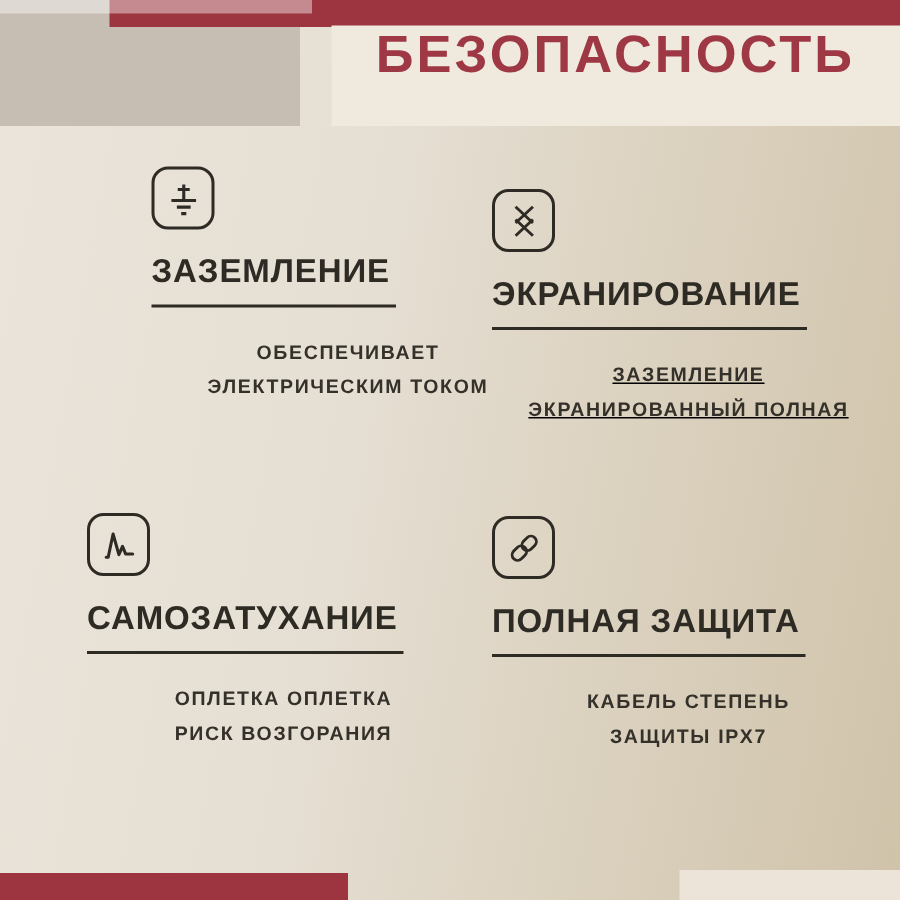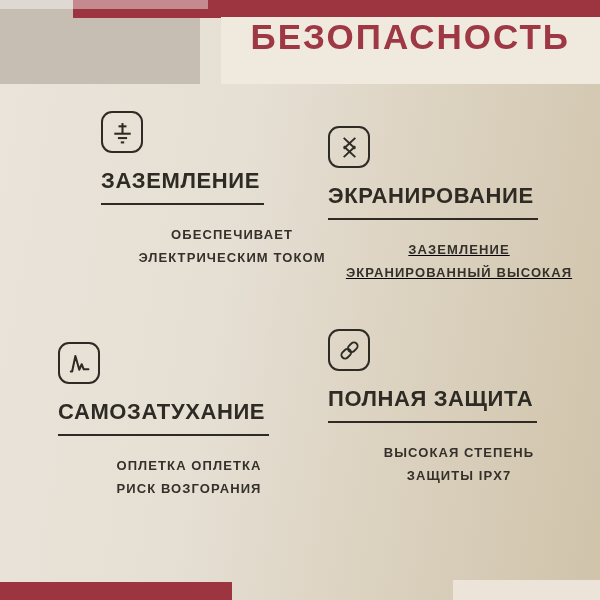--- a/index.html
+++ b/index.html
@@ -19,21 +19,21 @@
   }
   .header-title {
     font-size:35px; font-weight:bold; letter-spacing:2px; color:#a0384a;
     color:#9e3844; white-space:nowrap;
   }
   
   .section { position:absolute; width:262px; }
   .sec-grounding        { left:58px;  top:111px;margin-left:43px; }
   .sec-shielding        { left:328px; top:126px;text-decoration:underline; }
   .sec-selfextinguish   { left:58px;  top:342px; }
-  .sec-fullprotection   { left:328px; top:329px; }
+  .sec-fullprotection   { left:328px; top:344px; }
   .icon-box {
     width:38px; height:38px; border:2.5px solid #2e2b25; border-radius:11px;
     display:flex; align-items:center; justify-content:center;
   }
   .icon-box svg { display:block; }
   .sec-title {
     display:inline-block; margin-top:15px;
     font-size:22px; font-weight:bold; letter-spacing:.6px; color:#2e2b25;
     padding:0 4px 9px 0; border-bottom:2.5px solid #2e2b25; white-space:nowrap;
   }
@@ -79,21 +79,21 @@
       <svg width="29" height="29" viewBox="0 0 24 24" fill="none" stroke="#2e2b25" stroke-width="1.6">
         <path d="M7.2 4 L16.8 13"></path>
           <path d="M16.8 4 L7.2 13"></path>
         <path d="M7.2 11 L16.8 20"></path>
           <path d="M16.8 11 L7.2 20"></path>
       </svg>
     </div>
     <div class="sec-title">ЭКРАНИРОВАНИЕ</div>
     <div class="sec-lines">
       <div>ЗАЗЕМЛЕНИЕ</div>
-      <div>ЭКРАНИРОВАННЫЙ ВЫСОКАЯ</div>
+      <div>ЭКРАНИРОВАННЫЙ ПОЛНАЯ</div>
     </div>
   </div>
 
   <div class="section sec-selfextinguish">
     <div class="icon-box">
       <svg width="29" height="29" viewBox="0 0 24 24" fill="none" stroke="#2e2b25" stroke-width="1.7" stroke-linecap="round" stroke-linejoin="round">
         <path d="M4.8 18.6 L5.9 18.6 L8.6 5.8 L11.8 17.2 L13.8 12.6 L15.5 16.8 L19.4 16.8"></path>
       </svg>
     </div>
     <div class="sec-title">САМОЗАТУХАНИЕ</div>
@@ -107,21 +107,21 @@
     <div class="icon-box">
       <svg width="29" height="29" viewBox="0 0 24 24" fill="none" stroke="#2e2b25" stroke-width="1.6">
         <g transform="rotate(-45 12 12)">
           <rect x="3.8" y="9" width="8.8" height="6" rx="3"></rect>
           <rect x="11.4" y="9" width="8.8" height="6" rx="3"></rect>
         </g>
       </svg>
     </div>
     <div class="sec-title">ПОЛНАЯ ЗАЩИТА</div>
     <div class="sec-lines">
-      <div>ВЫСОКАЯ СТЕПЕНЬ</div>
+      <div>КАБЕЛЬ СТЕПЕНЬ</div>
       <div>ЗАЩИТЫ IPX7</div>
     </div>
   </div>
 
   <div class="footer-red"></div>
   <div class="footer-cream"></div>
 
 </div>
 
 </body></html>

